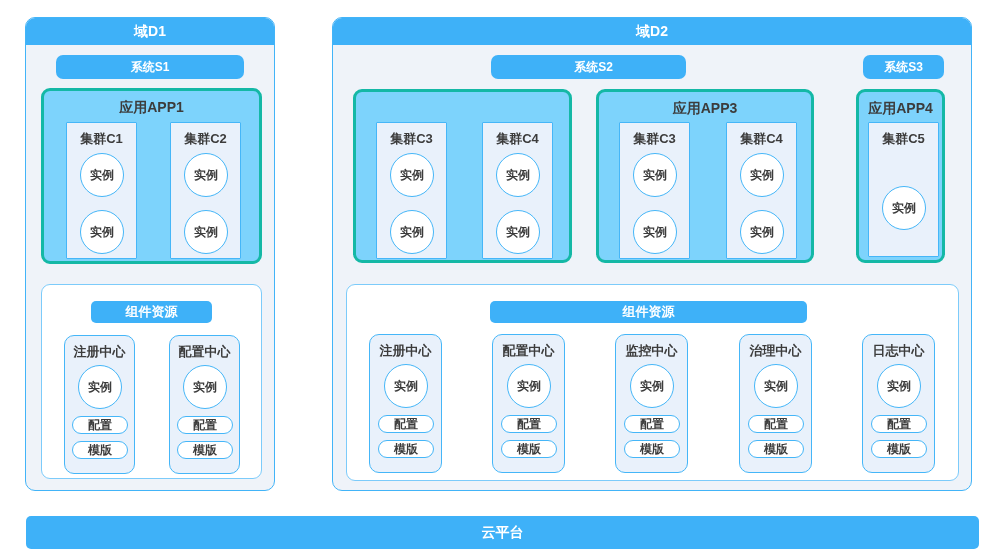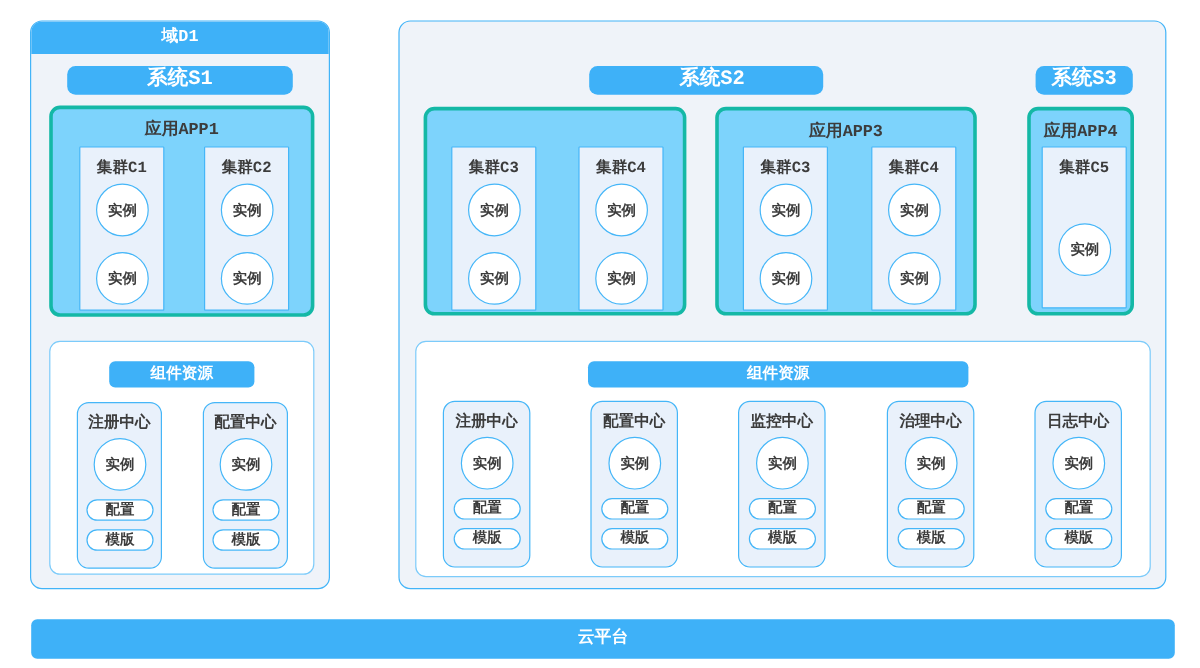--- a/index.html
+++ b/index.html
@@ -1,23 +1,23 @@
 <!DOCTYPE html>
 <html><head>
 <meta charset="utf-8">
 <style>
   html,body{margin:0;padding:0;background:#ffffff;}
   body{font-family:"Liberation Sans","DejaVu Sans",sans-serif;}
-  .canvas{position:relative;width:1000px;height:557px;background:#ffffff;overflow:hidden;font-family:Liberation Mono, monospace;}
+  .canvas{position:relative;width:1000px;height:557px;background:#ffffff;overflow:hidden;}
   .abs{position:absolute;box-sizing:border-box;}
 
   .domain{background:#EFF3F9;border:1.5px solid #42B4F8;border-radius:10px;overflow:hidden;}
   .domain-header{position:absolute;left:0;top:0;right:0;height:27px;background:#3EB1F8;
     color:#ffffff;font-size:14px;font-weight:700;text-align:center;line-height:27px;}
-  .sys-pill{background:#3EB1F8;border-radius:7px;color:#ffffff;font-size:17px;font-weight:700;
+  .sys-pill{background:#3EB1F8;border-radius:7px;color:#ffffff;font-size:12px;font-weight:700;
     text-align:center;line-height:24px;height:24px;}
   .app-box{background:#7dd3fc;border:3px solid #14b8a6;border-radius:9px;}
   .app-title{position:absolute;left:0;right:0;top:8px;text-align:center;color:#3C3C3C;
     font-size:14px;font-weight:700;}
   .cluster{background:#E9F1FB;border:1px solid #45B6F8;border-radius:1px;}
   .cluster-title{position:absolute;left:0;right:0;top:7px;text-align:center;color:#3C3C3C;
     font-size:13px;font-weight:700;}
   .instance{width:44px;height:44px;border-radius:50%;background:#ffffff;border:1px solid #45B6F8;
     display:flex;align-items:center;justify-content:center;color:#3C3C3C;font-size:12px;font-weight:700;}
   .comp-box{background:#ffffff;border:1px solid #7CCBFA;border-radius:9px;}
@@ -65,20 +65,21 @@
       <div class="abs center" style="left:127px;top:50px;width:71px;height:139px;">
         <div class="cluster-title">配置中心</div>
         <div class="abs instance" style="left:13px;top:29px;">实例</div>
         <div class="abs badge" style="left:7px;top:80px;width:56px;">配置</div>
         <div class="abs badge" style="left:7px;top:105px;width:56px;">模版</div>
       </div>
     </div>
   </div>
 
   <div class="abs domain" style="left:332px;top:17px;width:640px;height:474px;">
+    <div class="domain-header">域D2</div>
 
     <div class="abs sys-pill" style="left:158px;top:37px;width:195px;padding-left:10px;">系统S2</div>
     <div class="abs sys-pill" style="left:530px;top:37px;width:81px;">系统S3</div>
 
     <div class="abs app-box" style="left:20px;top:71px;width:219px;height:174px;">
       <div class="abs cluster" style="left:20px;top:30px;width:71px;height:137px;">
         <div class="cluster-title">集群C3</div>
         <div class="abs instance" style="left:13px;top:30px;">实例</div>
         <div class="abs instance" style="left:13px;top:87px;">实例</div>
       </div>

